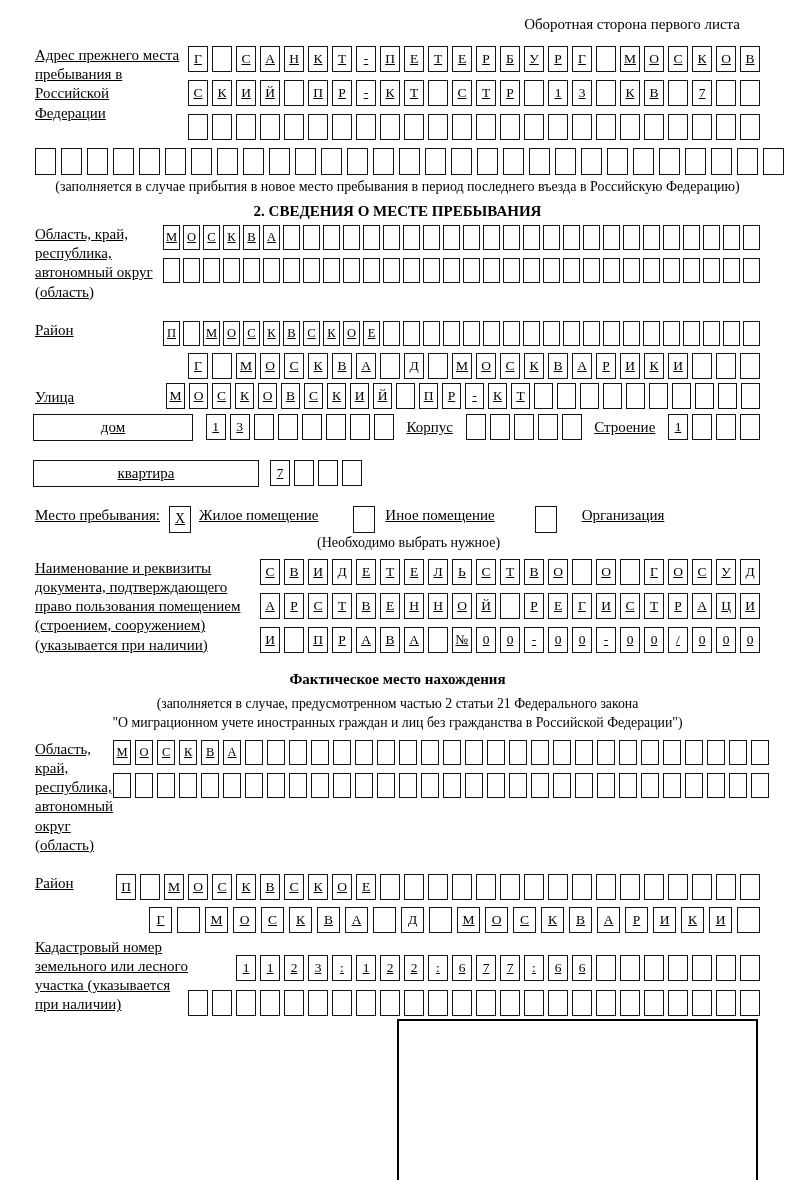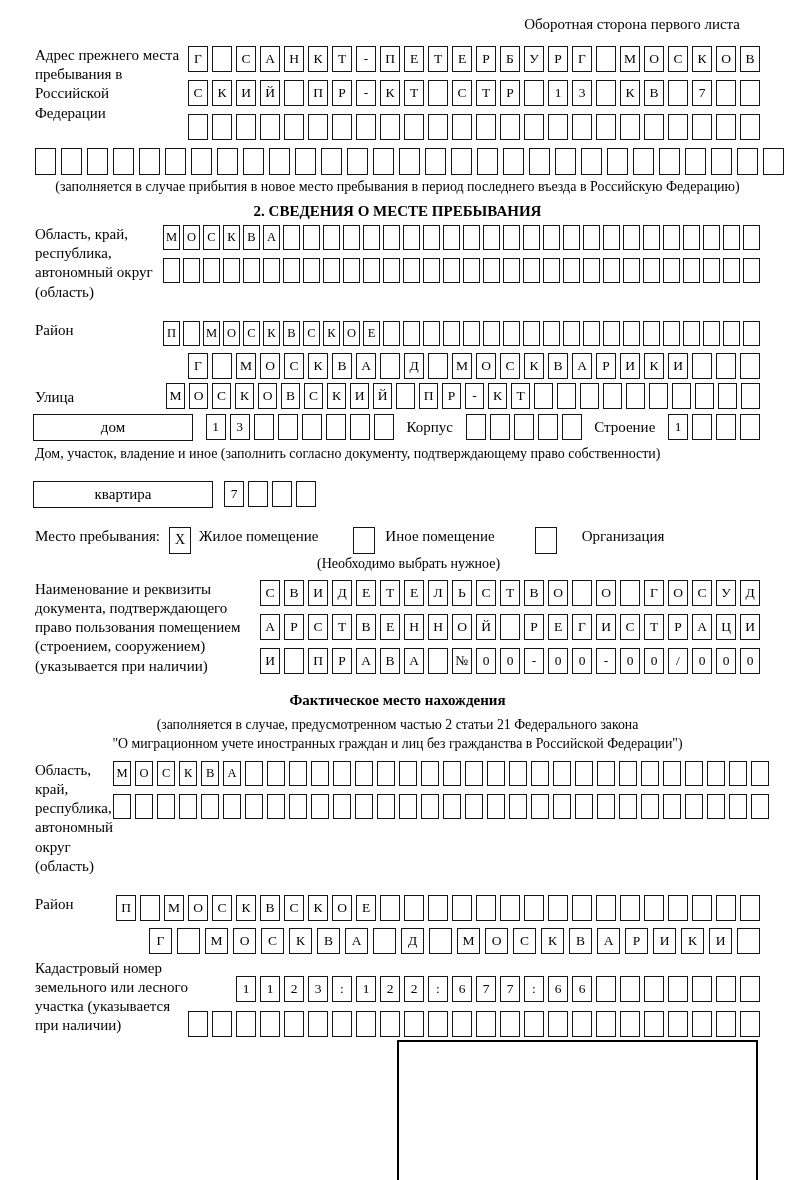--- a/index.html
+++ b/index.html
@@ -1,19 +1,19 @@
 <!DOCTYPE html>
 <html><head>
 <meta charset="utf-8">
 <style>
   html,body{margin:0;padding:0;background:#fff;}
   body{width:800px;height:1180px;color:#000;font-family:"Liberation Serif","DejaVu Serif",serif;overflow:hidden;}
   .content{padding:16px 40px 0 35px;box-sizing:border-box;}
   .corner{text-align:right;font-size:15px;margin-right:20px;}
-  .frow{display:flex;align-items:flex-start;}
+  .frow{display:flex;align-items:flex-start;text-decoration:underline;}
   .lbl{font-size:15px;line-height:1.28;}
   .rcol{display:flex;flex-direction:column;gap:8px;margin-left:auto;align-items:flex-end;}
   .cells{display:flex;gap:4px;margin-left:auto;}
   .cells.noauto{margin-left:0;}
   .cell{width:20px;height:26px;border:1.5px solid #151515;box-sizing:border-box;display:flex;align-items:center;justify-content:center;font-size:13.5px;flex:none;}
   .cells.sm{gap:3px}.cells.sm .cell{width:17px;height:25px;font-size:12.5px;}
   .cells.w18{gap:4px}.cells.w18 .cell{width:18px;height:25px;font-size:12.5px;}
   .cells.w19 .cell{width:19px;}
   .cells.w21{gap:5px}.cells.w21 .cell{width:21px;height:27px;}
   .cells.w23{gap:5px}.cells.w23 .cell{width:23px;}
@@ -341,24 +341,23 @@
         <span class="cell"></span>
       </div>
     <div class="lbl">Строение</div>
     <div class="cells noauto">
         <span class="cell">1</span>
         <span class="cell"></span>
         <span class="cell"></span>
         <span class="cell"></span>
       </div>
   </div>
-  <div class="smallcap">Дом, участок, владение и иное (заполнить согласно документу, подтверждающему право собственности)</div>
 
   <div class="frow mt6" style="align-items:center">
-    <div class="wbox" style="width:180px;margin-left:-2px">квартира</div>
+    <div class="wbox" style="width:226px;margin-left:-2px">квартира</div>
     <div class="cells noauto" style="margin-left:11px">
         <span class="cell">7</span>
         <span class="cell"></span>
         <span class="cell"></span>
         <span class="cell"></span>
       </div>
   </div>
 
   <div class="frow mt6" style="">
     <div class="lbl">Место пребывания:</div>

